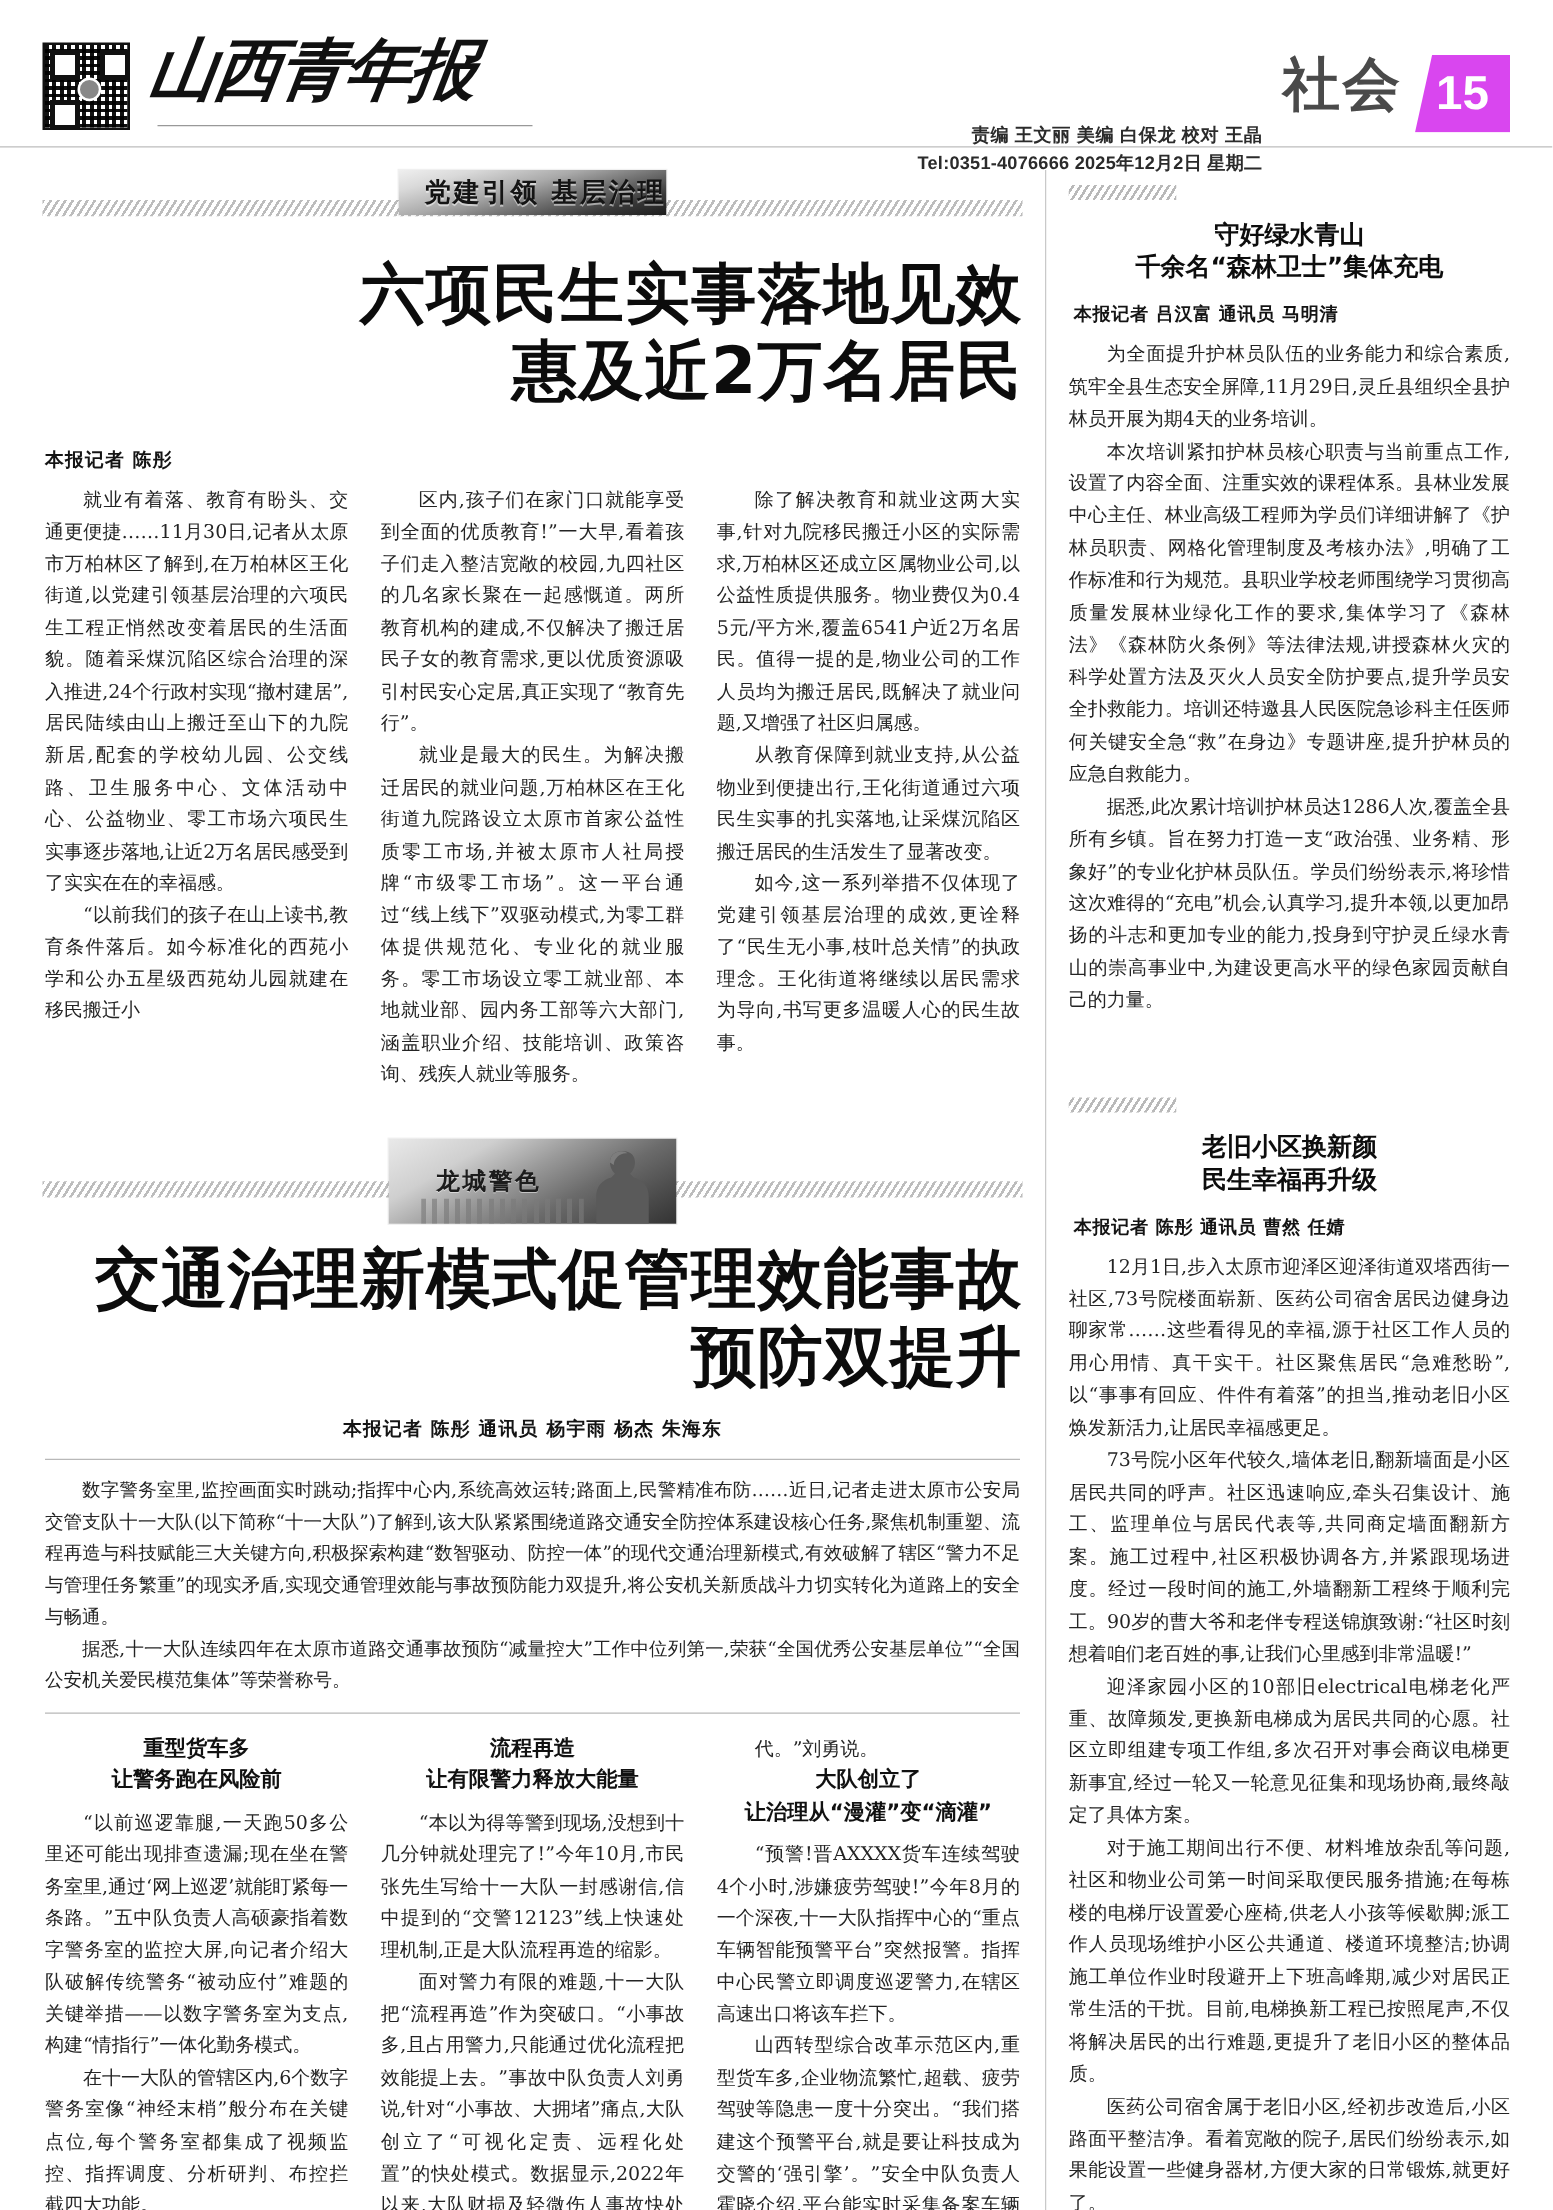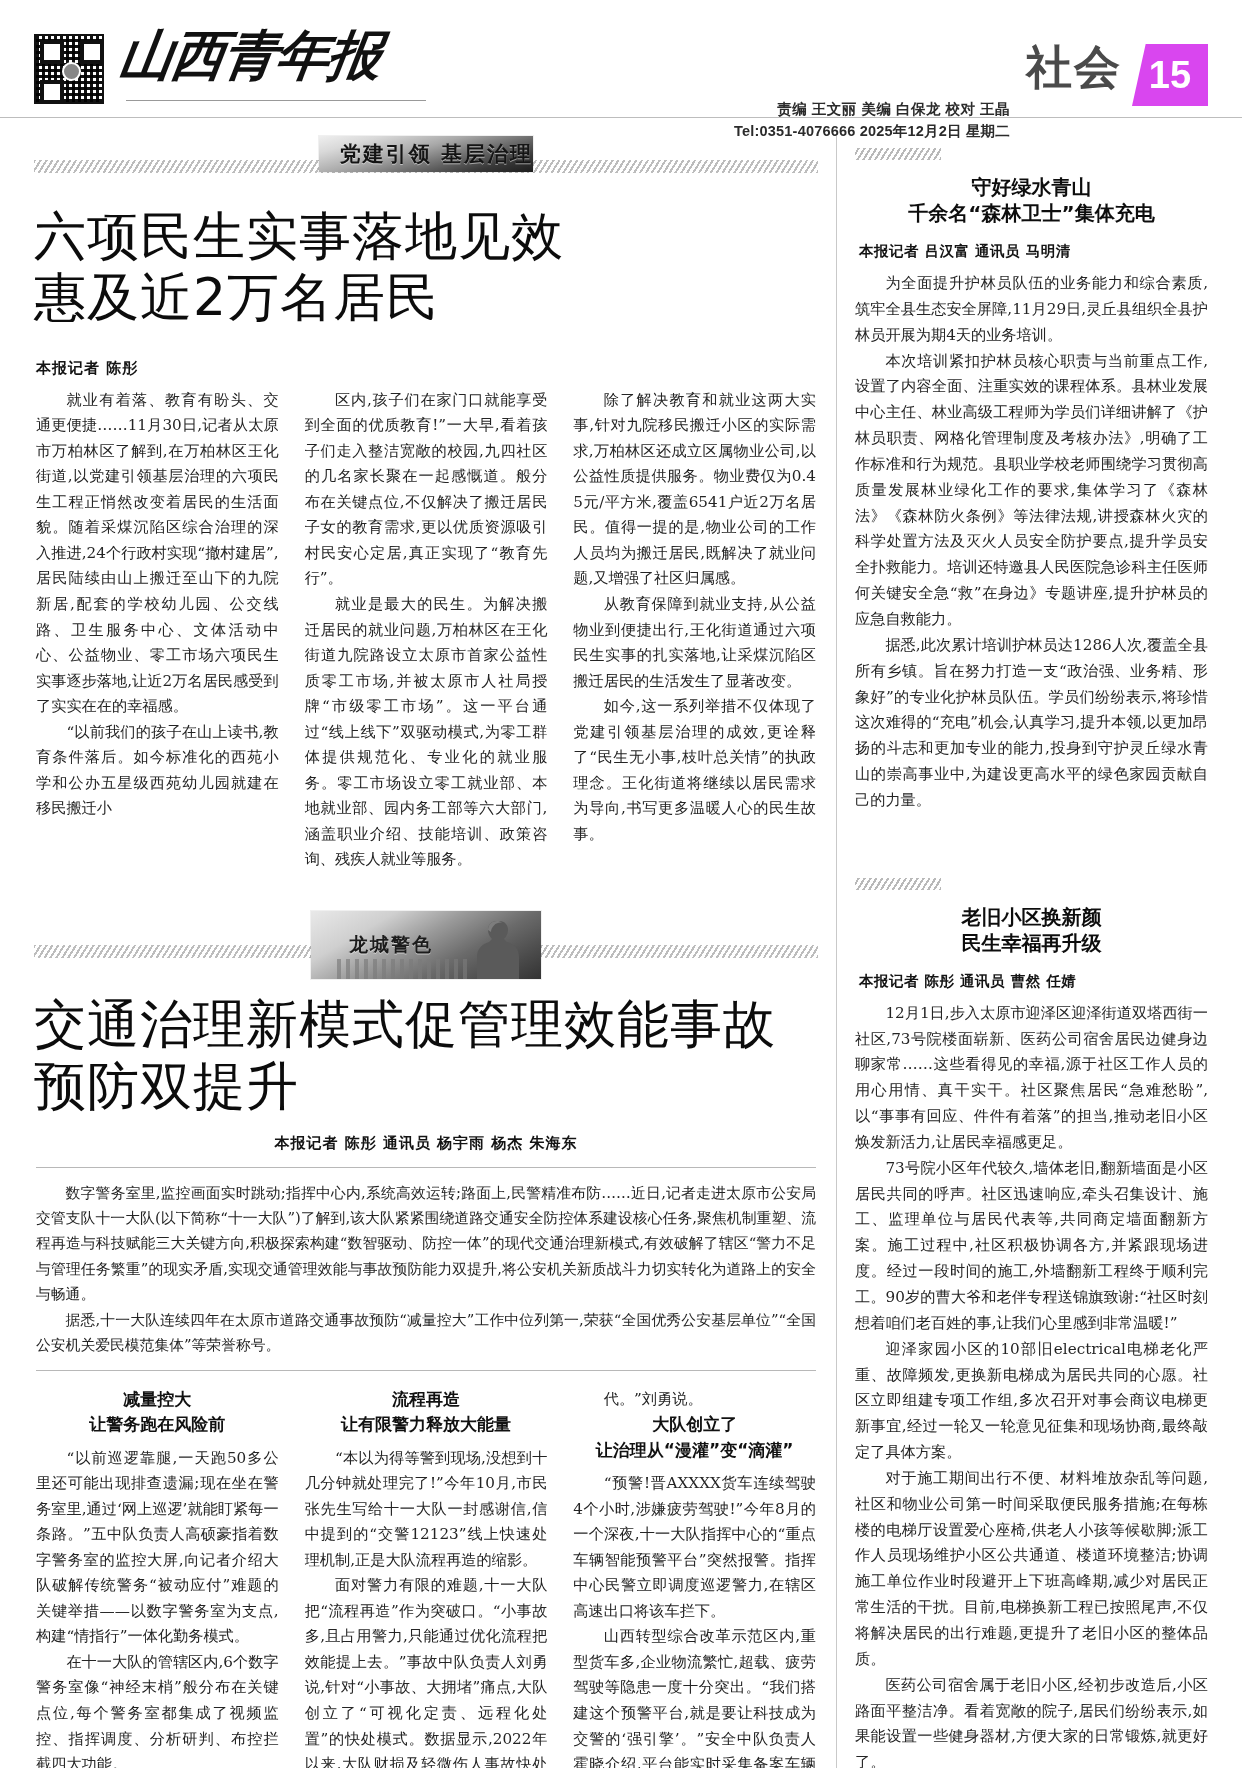--- a/index.html
+++ b/index.html
@@ -123,22 +123,22 @@
   }
   .skyline{
     position:absolute;left:26px;bottom:0;width:130px;height:20px;z-index:1;
     background:repeating-linear-gradient(90deg,#7a7a7a 0 4px,transparent 4px 9px);
     opacity:.65;
   }
 
   
   h1.hl{
     font-family:"DejaVu Sans","Liberation Sans",sans-serif;
-    font-weight:400;color:#0c0c0c;
-    text-align:left;margin:0;letter-spacing:1px;
+    font-weight:700;color:#0c0c0c;
+    text-align:right;margin:0;letter-spacing:1px;
   }
   .hl-main{font-size:52px;line-height:1.18;padding:16px 0 4px;}
   .hl-police{font-size:52px;line-height:1.2;padding:18px 0 0;letter-spacing:0;}
 
   .byline{
     font-family:"DejaVu Sans","Liberation Sans",sans-serif;
     font-size:15px;font-weight:700;color:#141414;letter-spacing:1px;
   }
   .byline.left{text-align:left;margin:26px 0 10px 2px;}
   .byline.center{text-align:center;margin:16px 0 0;}
@@ -238,21 +238,21 @@
         </h1>
 
         <div class="byline left">本报记者 陈彤</div>
 
         <div class="cols3">
           <div class="col">
             <p class="t">就业有着落、教育有盼头、交通更便捷……11月30日,记者从太原市万柏林区了解到,在万柏林区王化街道,以党建引领基层治理的六项民生工程正悄然改变着居民的生活面貌。随着采煤沉陷区综合治理的深入推进,24个行政村实现“撤村建居”,居民陆续由山上搬迁至山下的九院新居,配套的学校幼儿园、公交线路、卫生服务中心、文体活动中心、公益物业、零工市场六项民生实事逐步落地,让近2万名居民感受到了实实在在的幸福感。</p>
             <p class="t">“以前我们的孩子在山上读书,教育条件落后。如今标准化的西苑小学和公办五星级西苑幼儿园就建在移民搬迁小</p>
           </div>
           <div class="col">
-            <p class="t">区内,孩子们在家门口就能享受到全面的优质教育!”一大早,看着孩子们走入整洁宽敞的校园,九四社区的几名家长聚在一起感慨道。般分布在关键点位,不仅解决了搬迁居民子女的教育需求,更以优质资源吸引村民安心定居,真正实现了“教育先行”。</p>
+            <p class="t">区内,孩子们在家门口就能享受到全面的优质教育!”一大早,看着孩子们走入整洁宽敞的校园,九四社区的几名家长聚在一起感慨道。两所教育机构的建成,不仅解决了搬迁居民子女的教育需求,更以优质资源吸引村民安心定居,真正实现了“教育先行”。</p>
             <p class="t">就业是最大的民生。为解决搬迁居民的就业问题,万柏林区在王化街道九院路设立太原市首家公益性质零工市场,并被太原市人社局授牌“市级零工市场”。这一平台通过“线上线下”双驱动模式,为零工群体提供规范化、专业化的就业服务。零工市场设立零工就业部、本地就业部、园内务工部等六大部门,涵盖职业介绍、技能培训、政策咨询、残疾人就业等服务。</p>
           </div>
           <div class="col">
             <p class="t">除了解决教育和就业这两大实事,针对九院移民搬迁小区的实际需求,万柏林区还成立区属物业公司,以公益性质提供服务。物业费仅为0.45元/平方米,覆盖6541户近2万名居民。值得一提的是,物业公司的工作人员均为搬迁居民,既解决了就业问题,又增强了社区归属感。</p>
             <p class="t">从教育保障到就业支持,从公益物业到便捷出行,王化街道通过六项民生实事的扎实落地,让采煤沉陷区搬迁居民的生活发生了显著改变。</p>
             <p class="t">如今,这一系列举措不仅体现了党建引领基层治理的成效,更诠释了“民生无小事,枝叶总关情”的执政理念。王化街道将继续以居民需求为导向,书写更多温暖人心的民生故事。</p>
           </div>
         </div>
       </div>
 
@@ -277,21 +277,21 @@
         <div class="lead-rule"></div>
         <div class="lead pol-lead-wrap">
           <p class="t">数字警务室里,监控画面实时跳动;指挥中心内,系统高效运转;路面上,民警精准布防……近日,记者走进太原市公安局交管支队十一大队(以下简称“十一大队”)了解到,该大队紧紧围绕道路交通安全防控体系建设核心任务,聚焦机制重塑、流程再造与科技赋能三大关键方向,积极探索构建“数智驱动、防控一体”的现代交通治理新模式,有效破解了辖区“警力不足与管理任务繁重”的现实矛盾,实现交通管理效能与事故预防能力双提升,将公安机关新质战斗力切实转化为道路上的安全与畅通。</p>
           <p class="t">据悉,十一大队连续四年在太原市道路交通事故预防“减量控大”工作中位列第一,荣获“全国优秀公安基层单位”“全国公安机关爱民模范集体”等荣誉称号。</p>
         </div>
         <div class="lead-rule bot"></div>
 
         <div class="cols3">
           <div class="col">
             <div class="subhead">
-              <span>减量控大</span>
+              <span>重型货车多</span>
               <span class="l2">让警务跑在风险前</span>
             </div>
             <p class="t">“以前巡逻靠腿,一天跑50多公里还可能出现排查遗漏;现在坐在警务室里,通过‘网上巡逻’就能盯紧每一条路。”五中队负责人高硕豪指着数字警务室的监控大屏,向记者介绍大队破解传统警务“被动应付”难题的关键举措——以数字警务室为支点,构建“情指行”一体化勤务模式。</p>
             <p class="t">在十一大队的管辖区内,6个数字警务室像“神经末梢”般分布在关键点位,每个警务室都集成了视频监控、指挥调度、分析研判、布控拦截四大功能。</p>
             <p class="t">“我们把辖区所有主要路口、路段,还有农村的重点区域监控都整合进来,实现了‘动态采集、实时预警’。”综合中队小队长杨杰说,为补上夜间警力薄弱的短板,大队还创新“视频巡查+精准宣教”模式,白天专人盯屏,晚上通过回放复盘,再开展“综改交警喊你回village受处罚”宣传,让管辖24小时不打烊。2023年以来,这些数字警务室甲均主动巡检超11万次,发现各类警情及隐患9000余起。</p>
 
           </div>
           <div class="col">
             <div class="subhead">
               <span>流程再造</span>

